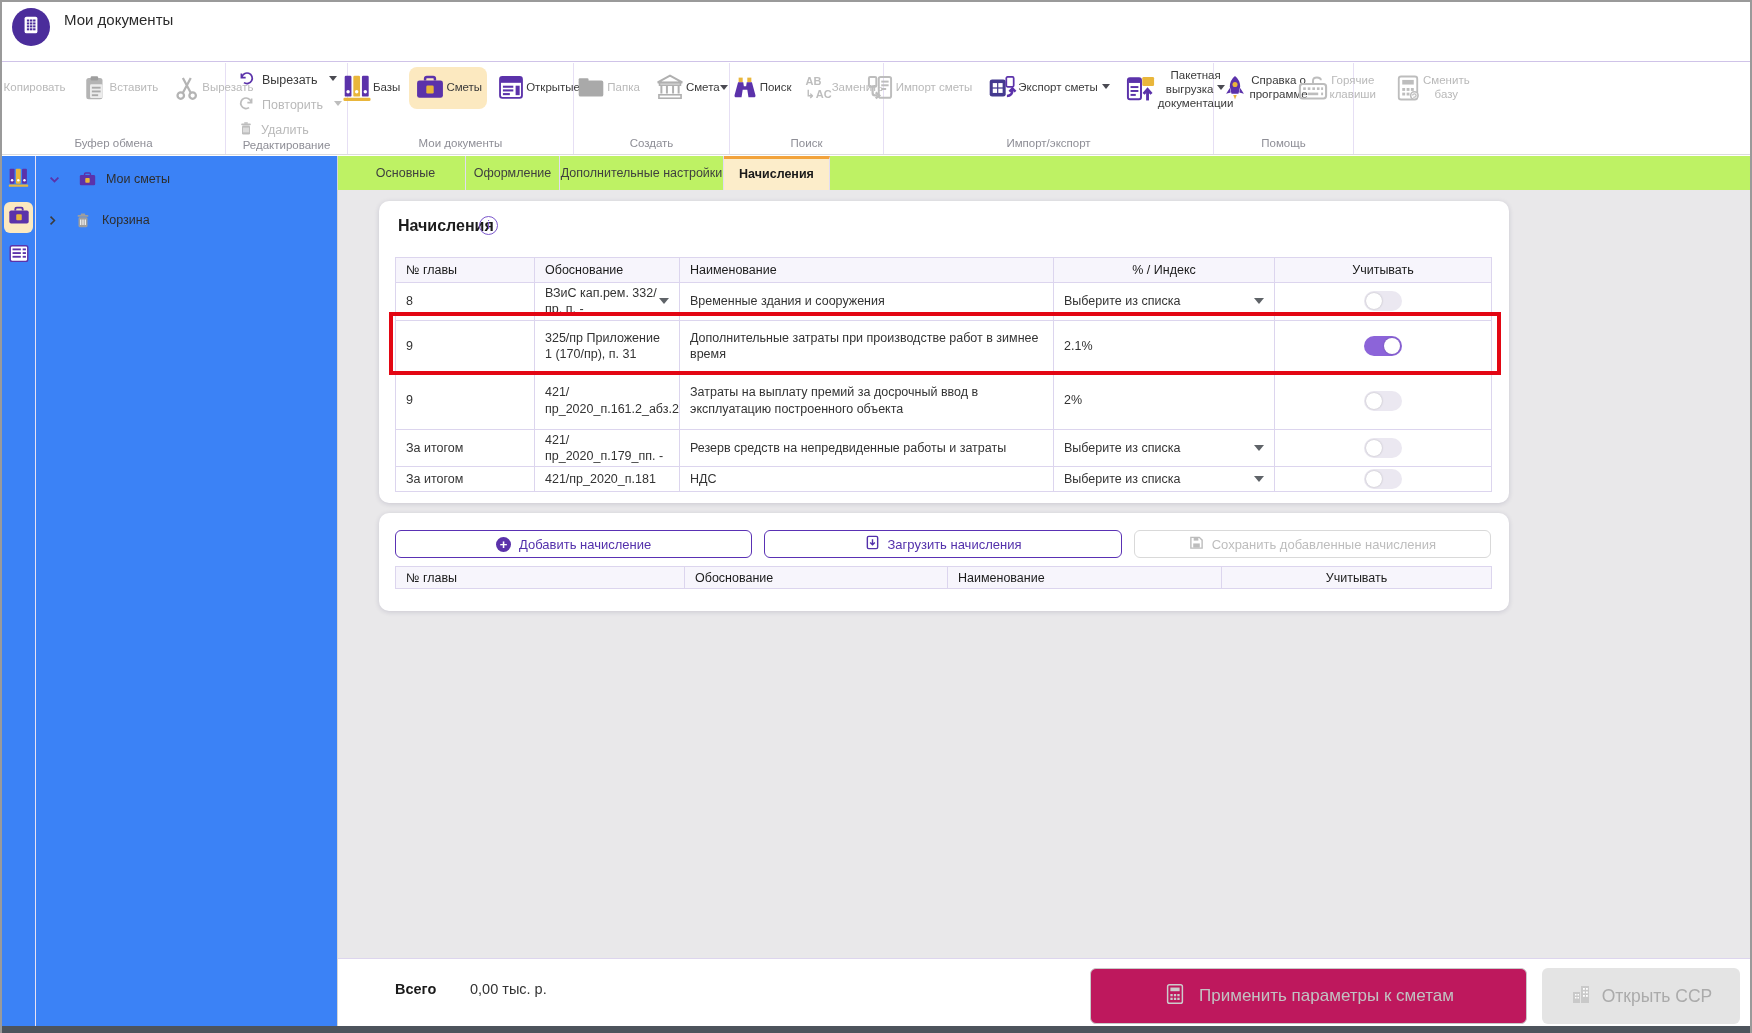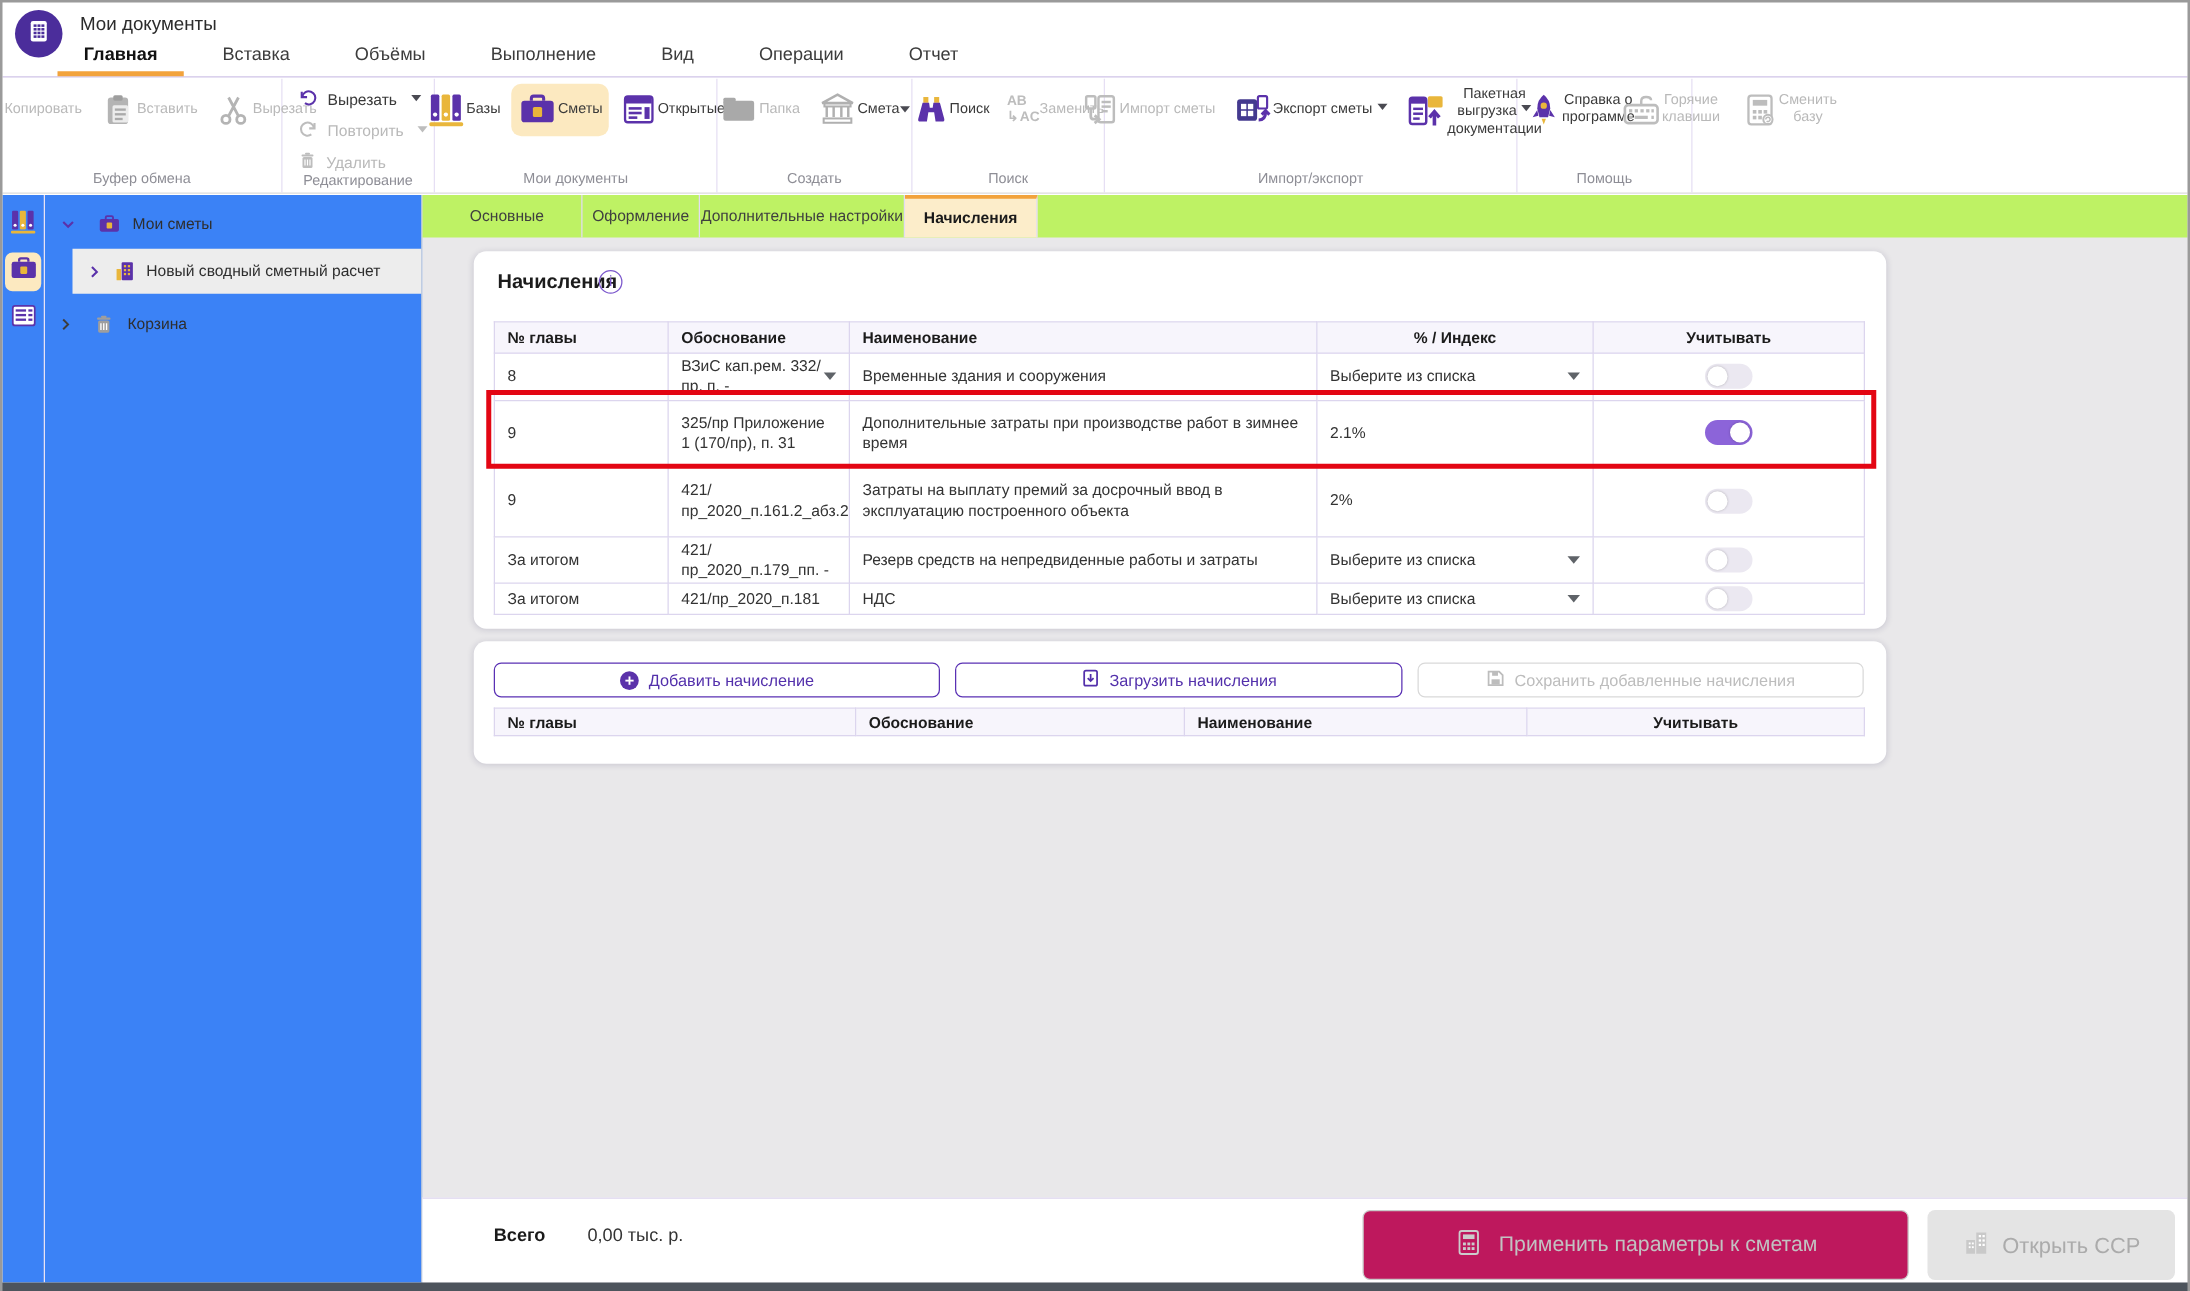--- a/index.html
+++ b/index.html
@@ -70,21 +70,21 @@
   .card{position:absolute;background:#fff;border-radius:10px;box-shadow:0 1px 5px rgba(40,30,80,.16);}
   .card1{left:41px;top:45px;width:1130px;height:302px;}
   .card2{left:41px;top:357px;width:1130px;height:98px;}
 
   .c1head{position:absolute;left:19px;top:16px;font-size:16px;font-weight:bold;color:#1c1c1c;}
   .infoi{position:absolute;left:100px;top:15px;width:19px;height:19px;border:1.6px solid #7b57cc;border-radius:50%;color:#7b57cc;font-size:12px;text-align:center;line-height:16px;cursor:pointer;}
 
   table{border-collapse:collapse;table-layout:fixed;}
   .table1{position:absolute;left:16px;top:56px;width:1096px;}
   .table1 th,.table1 td,.table2 th{border:1px solid #dcd5ee;}
-  th{background:#f7f5fc;font-size:12.5px;font-weight:bold;color:#1b1b1b;text-align:left;padding:4px 10px;}
+  th{background:#f7f5fc;font-size:12.5px;font-weight:normal;color:#1b1b1b;text-align:left;padding:4px 10px;}
   th.ctr{text-align:center;}
   td{font-size:12.5px;color:#333;padding:2px 10px;vertical-align:middle;line-height:1.3;}
   td.ctr{text-align:left;}
   td.rel{position:relative;}
   .seldd{position:absolute;right:10px;top:50%;margin-top:-3px;width:0;height:0;border:5px solid transparent;border-top:6px solid #5f6368;}
   .redbox{position:absolute;left:10px;top:111px;width:1112px;height:63px;border:4px solid var(--red);pointer-events:none;z-index:5;}
 
   .tgl{width:38px;height:20px;border-radius:10px;position:relative;margin:0 auto;cursor:pointer;}
   .tgl.off{background:#ebe8f1;}
   .tgl.on{background:var(--toggle-on);}
@@ -125,29 +125,20 @@
             <rect x="10.9" y="12.4" width="2.6" height="2.2"></rect>
             <rect x="14.3" y="12.4" width="2.6" height="2.2"></rect>
             <rect x="7.5" y="15.6" width="2.6" height="2.2"></rect>
             <rect x="10.9" y="15.6" width="2.6" height="2.2"></rect>
             <rect x="14.3" y="15.6" width="2.6" height="2.2"></rect>
           </g>
         </svg>
     </span>
   </div>
   <div class="apptitle">Мои документы</div>
-  <div class="menutabs">
-    <div class="mtab active">Главная</div>
-    <div class="mtab">Вставка</div>
-    <div class="mtab">Объёмы</div>
-    <div class="mtab">Выполнение</div>
-    <div class="mtab">Вид</div>
-    <div class="mtab">Операции</div>
-    <div class="mtab">Отчет</div>
-  </div>
 </div>
 
 <div class="ribbon">
 
   <div class="rgroup" style="width:224px">
     <div class="rbtns">
       <div class="rbtn dis">
         <span class="ric">
             <svg width="30" height="30" viewBox="0 0 24 24">
               <rect x="4" y="8" width="10" height="13" rx="1.5" fill="#d2d2d2"></rect>
@@ -462,42 +453,20 @@
           </svg>
         </span>
       <span class="ticon">
           <svg width="19" height="19" viewBox="0 0 26 26">
             <path d="M9 7 V5.5 Q9 4 10.5 4 H15.5 Q17 4 17 5.5 V7" fill="none" stroke="#5b32aa" stroke-width="2"></path>
             <rect x="2.5" y="7" width="21" height="14" rx="2" fill="#5b32aa"></rect>
             <rect x="10" y="11" width="6" height="6.5" rx="1" fill="#e9b63b"></rect>
           </svg>
         </span>
       <span>Мои сметы</span>
-    </div>
-    <div class="trow child">
-      <span class="chev">
-          <svg width="13" height="13" viewBox="0 0 20 20">
-            <polyline points="7,4 13,10 7,16" fill="none" stroke="#5b32aa" stroke-width="2.6"></polyline>
-          </svg>
-        </span>
-      <span class="ticon">
-          <svg width="18" height="18" viewBox="0 0 20 20">
-            <rect x="7" y="2" width="10" height="16" rx="1" fill="#5b32aa"></rect>
-            <rect x="2.5" y="8" width="4" height="10" rx="0.5" fill="#e9b63b"></rect>
-            <g fill="#e9b63b">
-              <rect x="9" y="4.5" width="2" height="2"></rect>
-              <rect x="12.5" y="4.5" width="2" height="2"></rect>
-              <rect x="9" y="8" width="2" height="2"></rect>
-              <rect x="12.5" y="8" width="2" height="2"></rect>
-              <rect x="9" y="11.5" width="2" height="2"></rect>
-              <rect x="12.5" y="11.5" width="2" height="2"></rect>
-            </g>
-          </svg>
-        </span>
-      <span>Новый сводный сметный расчет</span>
     </div>
     <div class="trow root last">
       <span class="chev">
           <svg width="13" height="13" viewBox="0 0 20 20">
             <polyline points="7,4 13,10 7,16" fill="none" stroke="#3c3c3c" stroke-width="2.4"></polyline>
           </svg>
         </span>
       <span class="ticon">
           <svg width="18" height="18" viewBox="0 0 20 20">
             <rect x="5" y="7" width="10" height="11" rx="1.5" fill="#9e9e9e"></rect>

